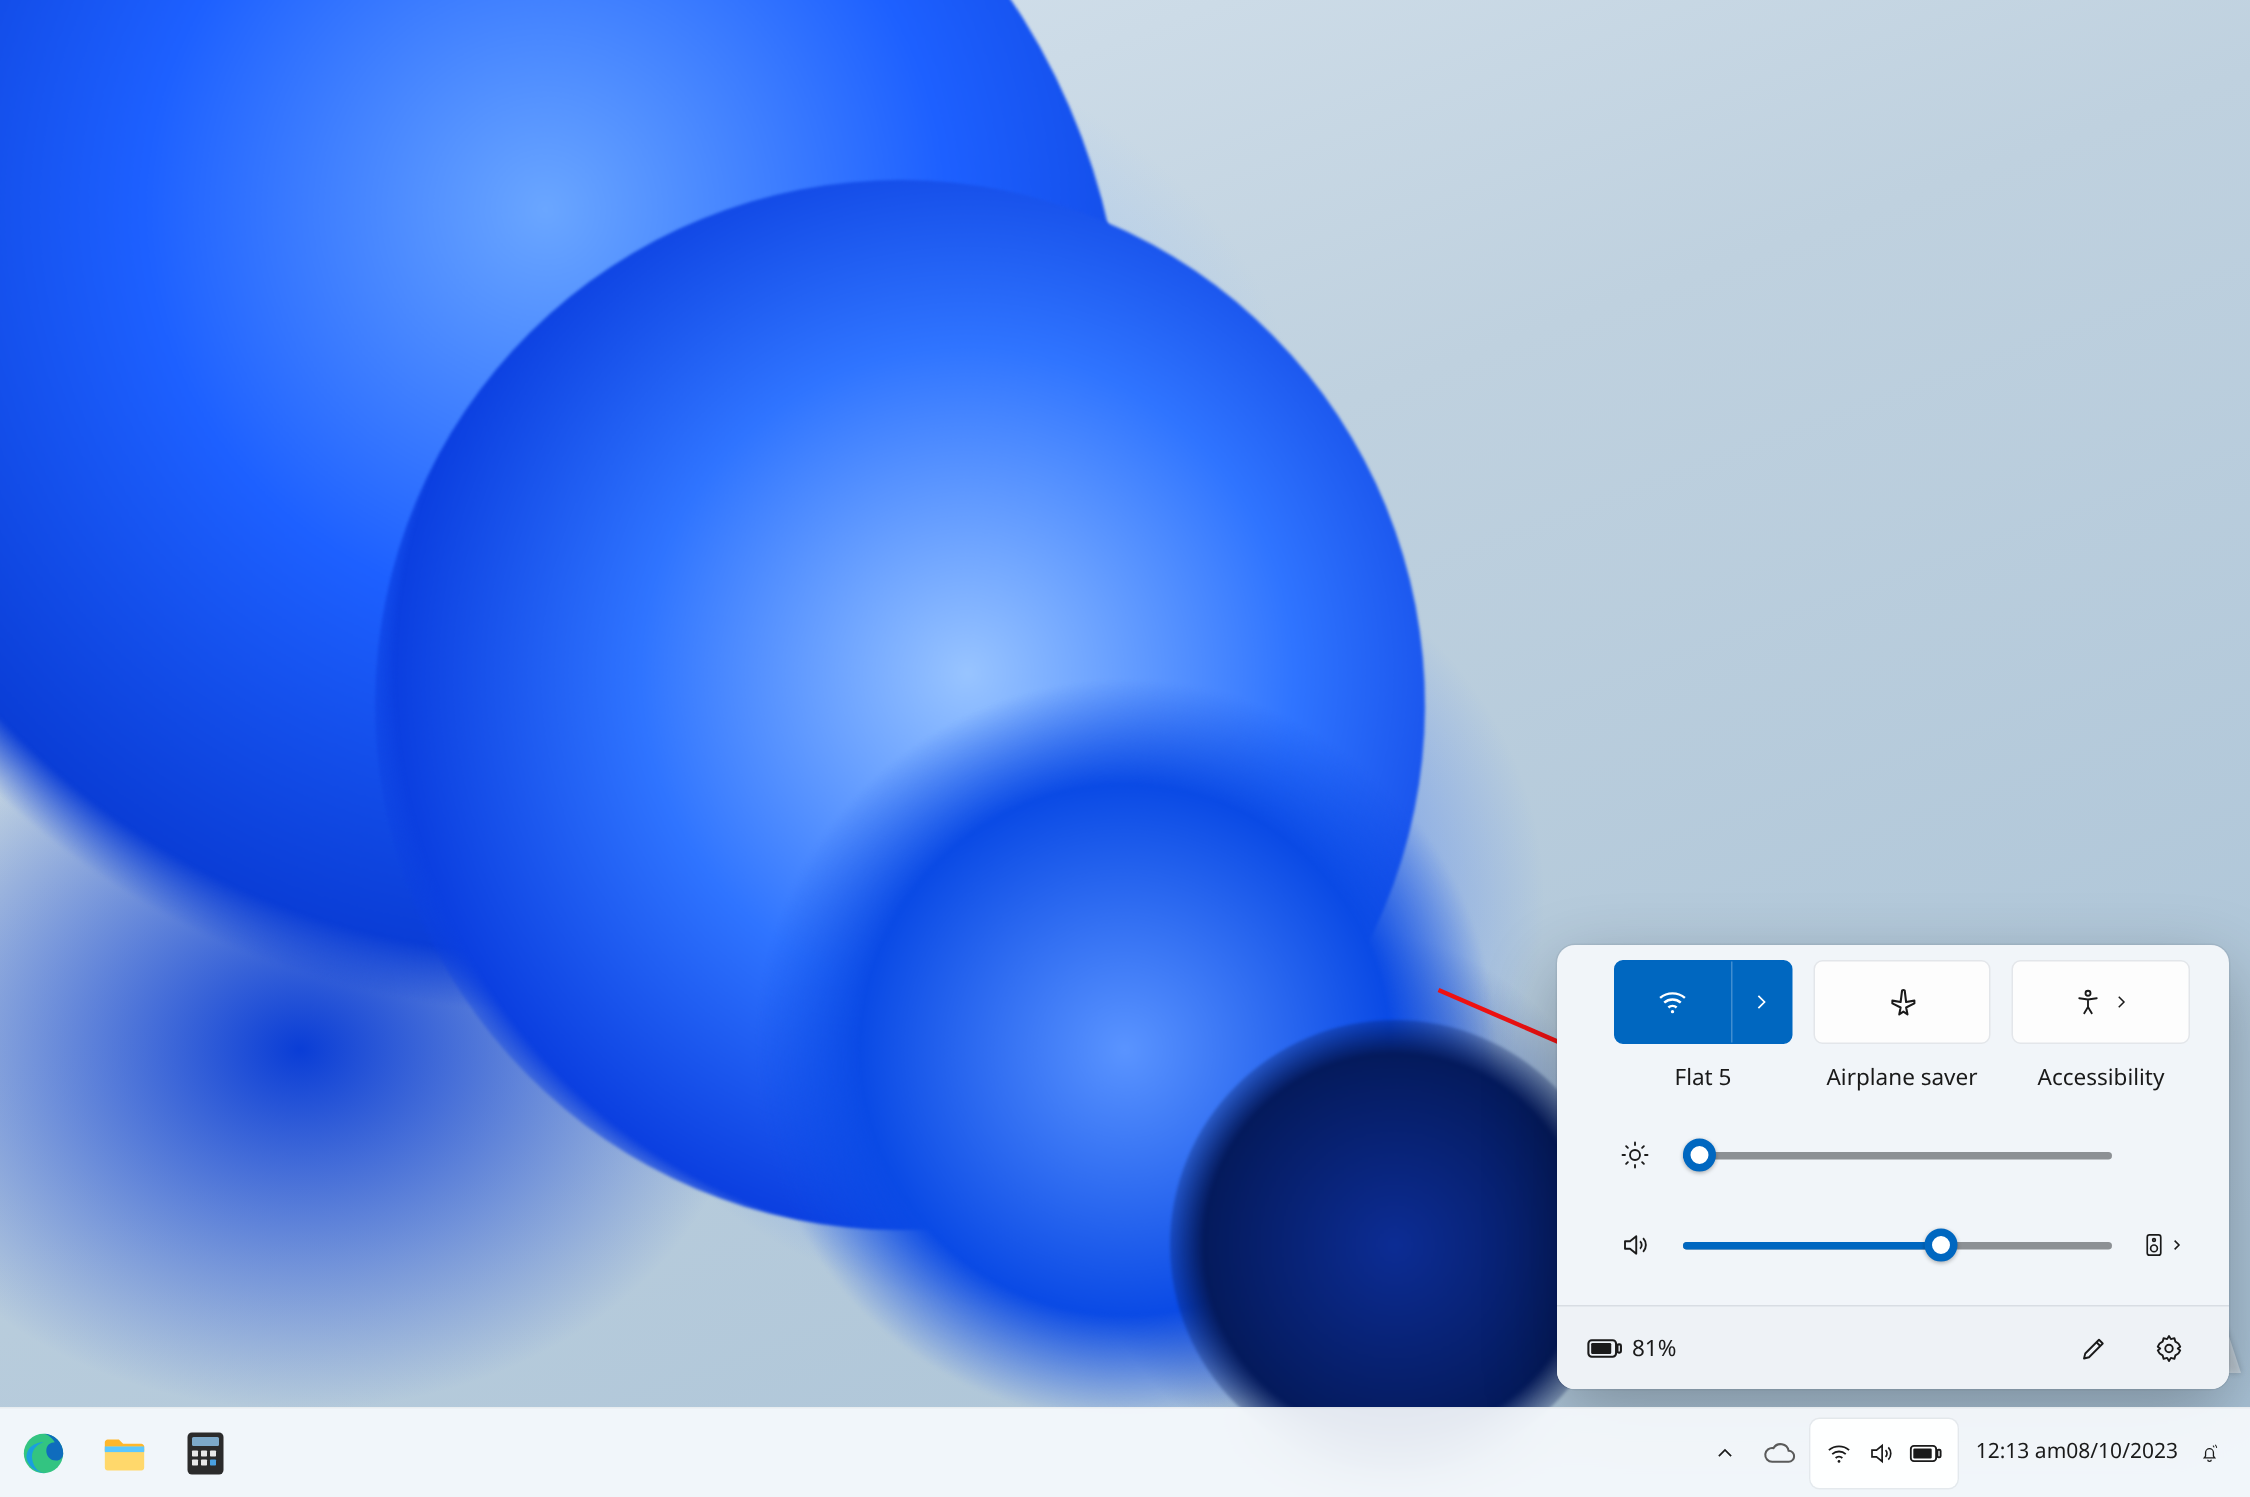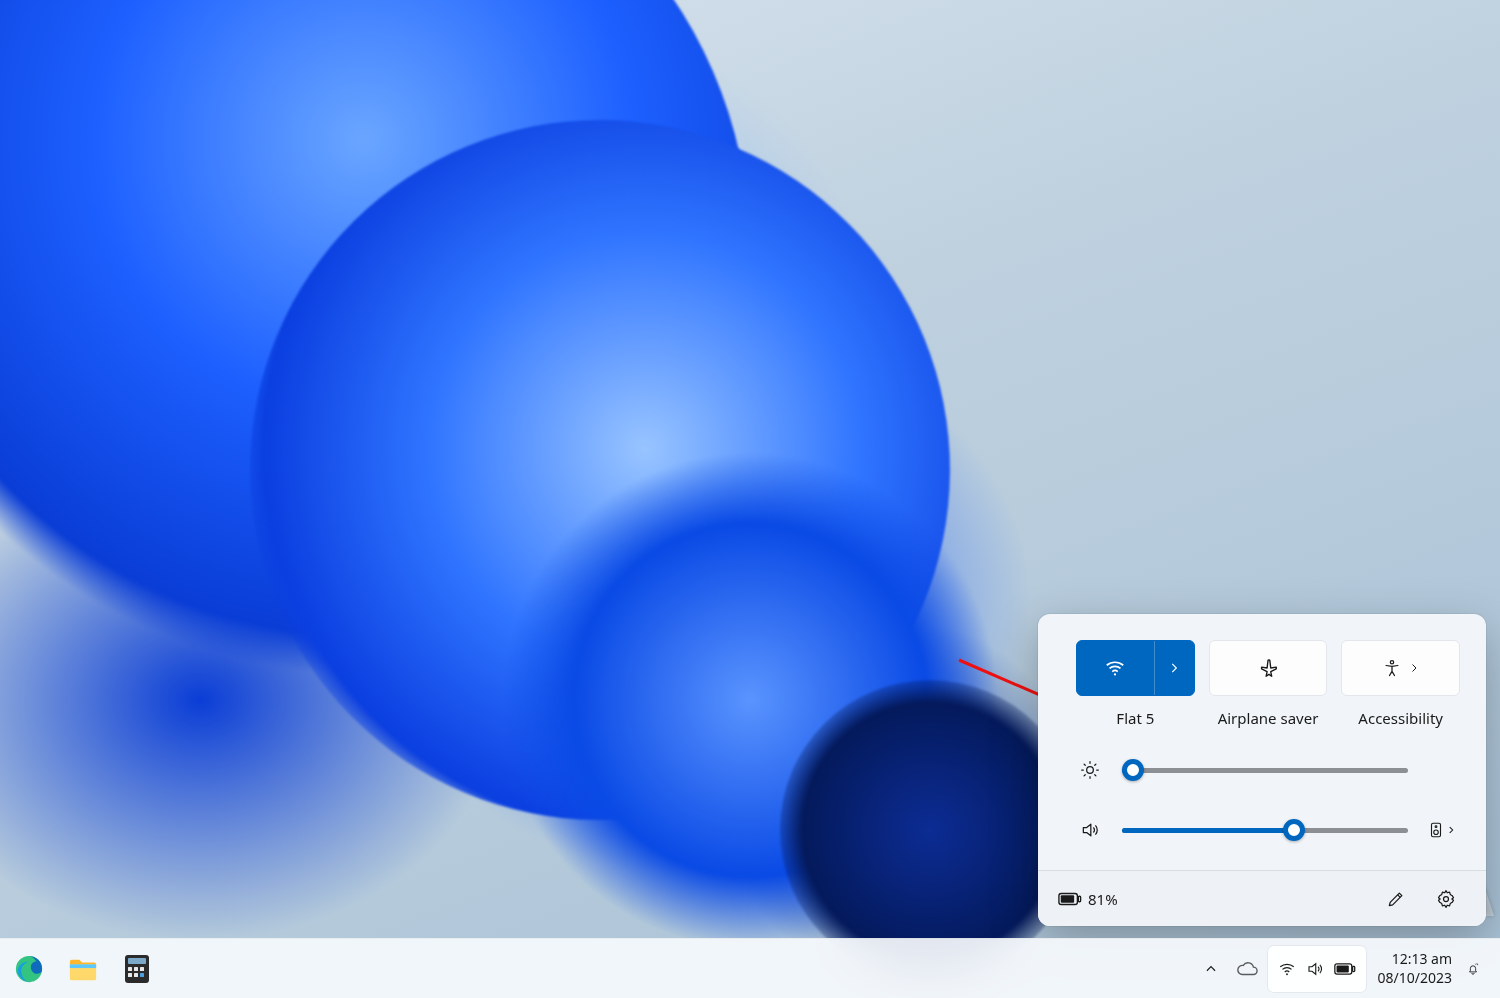--- a/index.html
+++ b/index.html
@@ -47,30 +47,30 @@
   .tb-apps { display:flex; gap:8px; align-items:center; }
   .tb-icon { width:46px; height:46px; display:flex; align-items:center; justify-content:center;
              border-radius:6px; cursor:default; }
   .tb-spacer { flex:1; }
   .systray { display:flex; align-items:center; gap:2px; padding-right:6px; }
   .tray-btn { height:46px; display:flex; align-items:center; justify-content:center;
               border-radius:6px; padding:0 8px; cursor:default; }
   .tray-group { display:flex; align-items:center; gap:10px; height:46px; padding:0 10px;
                 border-radius:6px; background:rgba(255,255,255,.9);
                 box-shadow:0 0 0 1px rgba(0,0,0,.05); }
-  .clock { display:flex; flex-direction:column; align-items:flex-end; font-size:14px;
+  .clock { display:flex; flex-direction:row; align-items:flex-end; font-size:14px;
            line-height:1.3; padding:0 4px 0 10px; color:#1a1a1a; }
   .notif { width:30px; display:flex; align-items:center; justify-content:center; }
 
   
   .quick { position:absolute; right:14px; bottom:72px; width:448px;
            background:#f1f5f9; border-radius:12px;
            box-shadow:0 16px 48px rgba(0,0,0,.28), 0 0 0 1px rgba(0,0,0,.05);
            overflow:hidden; }
-  .q-body { padding:26px 26px 12px 26px;margin-left:12px; }
+  .q-body { padding:10px 26px 12px 26px;margin-left:12px; }
   .grid { display:grid; grid-template-columns:repeat(3,1fr); gap:14px 14px; }
   .tile { display:flex; flex-direction:column; align-items:center; gap:12px; }
   .tile-btn { width:100%; height:56px; border-radius:6px; background:#fdfdfd;
               border:1px solid #e3e6ea; display:flex; align-items:center; justify-content:center;
               position:relative; cursor:default; }
   .tile-btn.split { display:flex; padding:0; }
   .tile-btn.split .main { flex:1; display:flex; align-items:center; justify-content:center; height:100%; }
   .tile-btn.split .more { width:40px; display:flex; align-items:center; justify-content:center;
                           height:100%; border-left:1px solid rgba(0,0,0,.08); }
   .tile-btn.on { background:#0067c0; border-color:#0067c0; color:#fff; }

